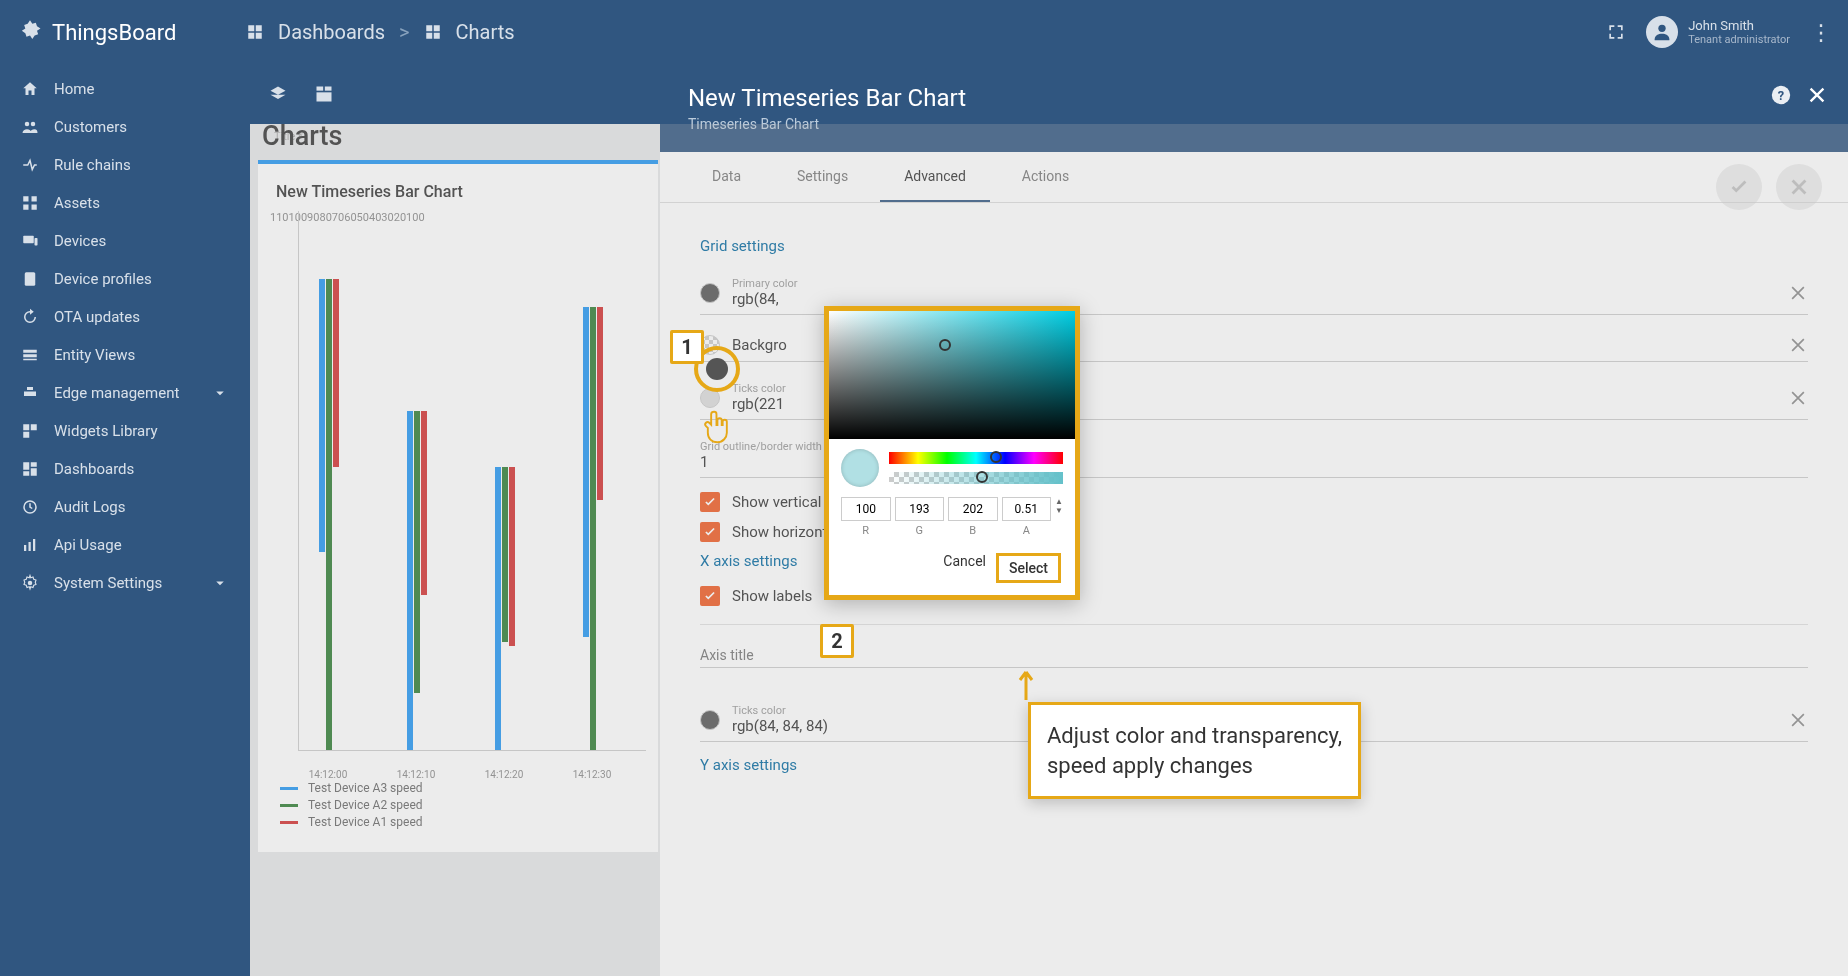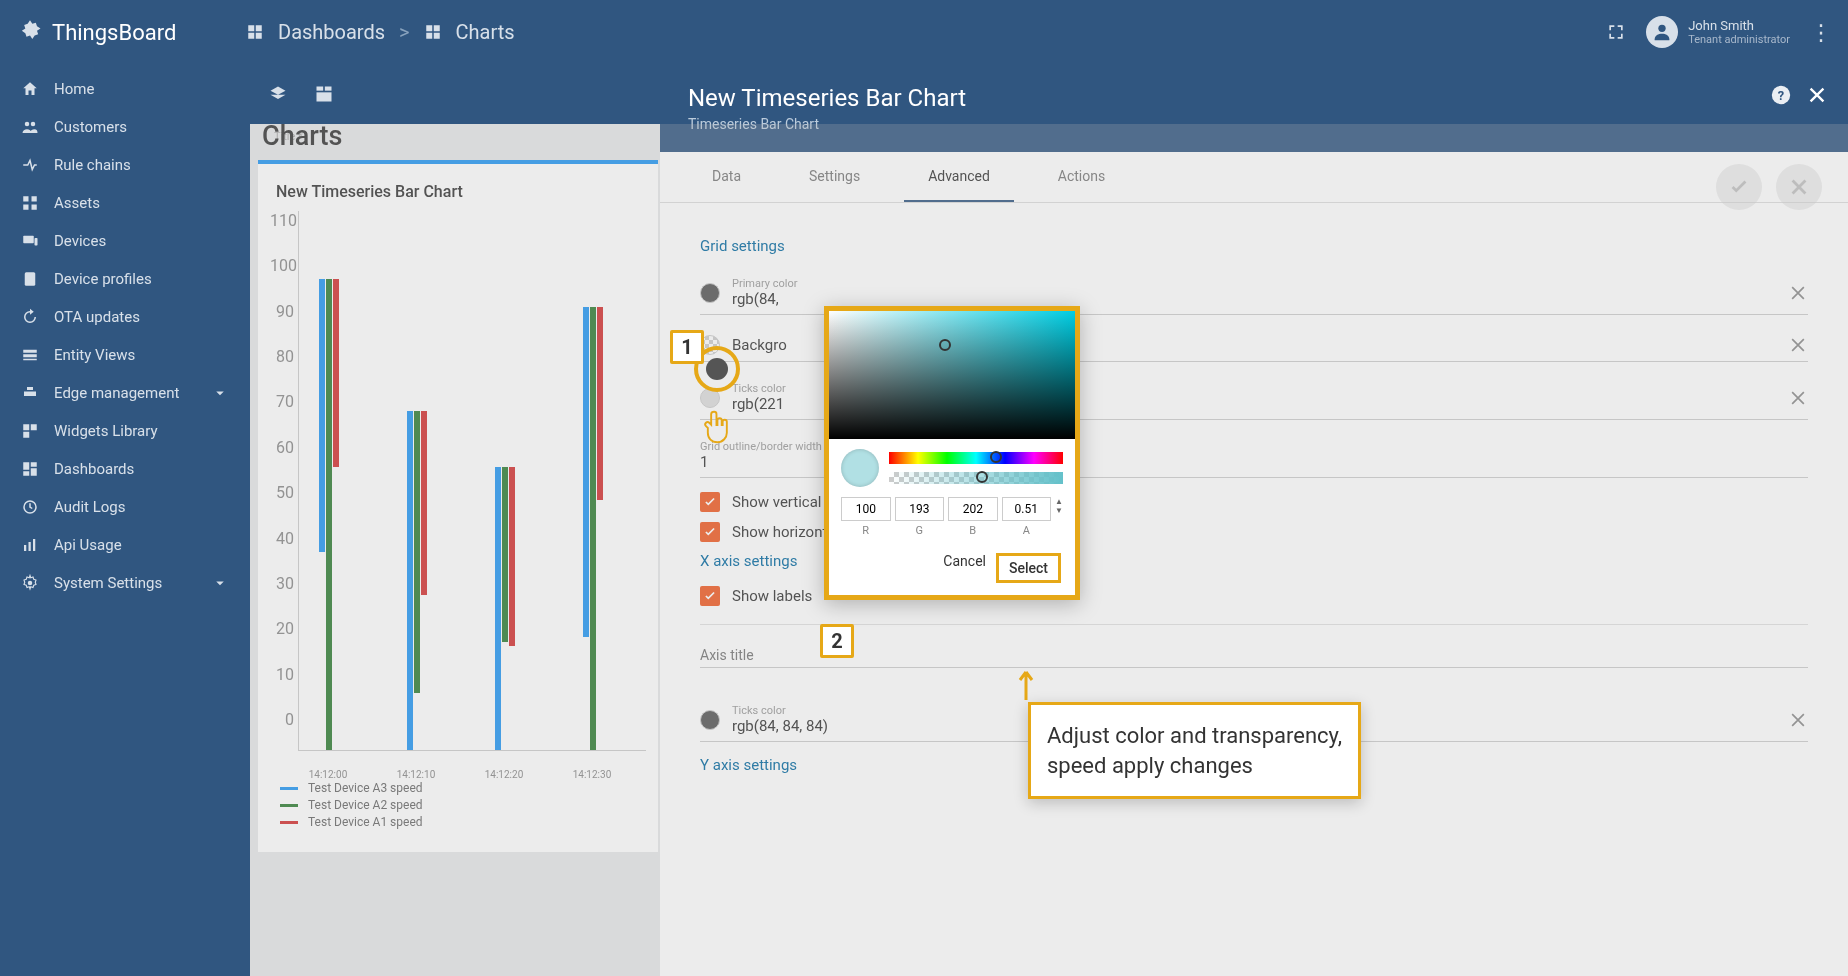--- a/index.html
+++ b/index.html
@@ -40,38 +40,38 @@
 
 
 .canvas { position: absolute; top: 60px; left: 0; right: 0; bottom: 0; }
 
 
 .chart-card { position: absolute; left: 8px; top: 0; width: 400px; background: #fff; border-top: 4px solid #2196f3; padding: 10px 12px 20px; }
 .title-label { font-size: 11px; color: #aaa; position: absolute; top: -26px; left: 8px; }
 .chart-title { font-size: 27px; font-weight: 500; margin-bottom: 12px; }
 .widget-title { font-size: 16px; font-weight: 500; margin: 8px 0 10px 6px; }
 .chart-plot { position: relative; height: 540px; display: flex; }
-.y-axis { width: 28px; display: flex; flex-direction: column; justify-content: space-between; font-size: 16px; color: #888; text-align: right; padding-right: 4px; padding-bottom: 22px; }
+.y-axis { width: 28px; display: flex; justify-content: space-between; font-size: 11px; color: #888; text-align: right; padding-right: 4px; padding-bottom: 22px; }
 .plot-area { flex: 1; position: relative; border-left: 1px solid #ccc; border-bottom: 1px solid #ccc; }
 .bar-group { position: absolute; bottom: 0; display: flex; gap: 1px; }
 .bar { width: 6px; }
 .x-labels { position: absolute; bottom: -18px; left: 28px; right: 0; display: flex; font-size: 10px; color: #888; }
 .x-labels span { position: absolute; transform: translateX(-50%); }
 .legend { margin-top: 30px; margin-left: 10px; font-size: 12px; color: #666; }
 .legend-item { display: flex; align-items: center; gap: 10px; margin: 3px 0; }
 .legend-swatch { width: 18px; height: 3px; }
 
 
 .slide-panel { position: absolute; right: 0; top: -60px; bottom: 0; left: 410px; background: #fff; display: flex; flex-direction: column; }
 .slide-header { background: #305680; color: #fff; padding: 20px 28px 0; position: relative; }
 .slide-header h2 { font-size: 24px; font-weight: 400; margin-bottom: 4px; }
 .slide-header .sub { font-size: 14px; color: #bcccdc; margin-bottom: 20px; }
 .header-icons { position: absolute; top: 20px; right: 20px; display: flex; gap: 14px; }
 .header-icons svg { width: 22px; height: 22px; fill: #fff; cursor: pointer; }
-.tabs { display: flex; gap: 20px; background: #fff; padding: 0 28px; border-bottom: 1px solid #ddd; }
+.tabs { display: flex; gap: 8px; background: #fff; padding: 0 28px; border-bottom: 1px solid #ddd; }
 .tab { padding: 16px 24px; font-size: 14px; color: #777; cursor: pointer; border-bottom: 2px solid transparent; }
 .tab.active { color: #333; border-bottom-color: #305680; }
 
 .panel-body { flex: 1; overflow-y: auto; padding: 24px 40px; position: relative; }
 .section-label { font-size: 15px; color: #0369a1; margin: 10px 0 16px; }
 .field-row { display: flex; align-items: center; gap: 12px; border-bottom: 1px solid #ccc; padding: 6px 0; margin-bottom: 14px; position: relative; }
 .color-swatch { width: 20px; height: 20px; border-radius: 50%; border: 1px solid #ccc; }
 .field-col { flex: 1; }
 .field-label { font-size: 11px; color: #999; }
 .field-value { font-size: 15px; color: #333; }

